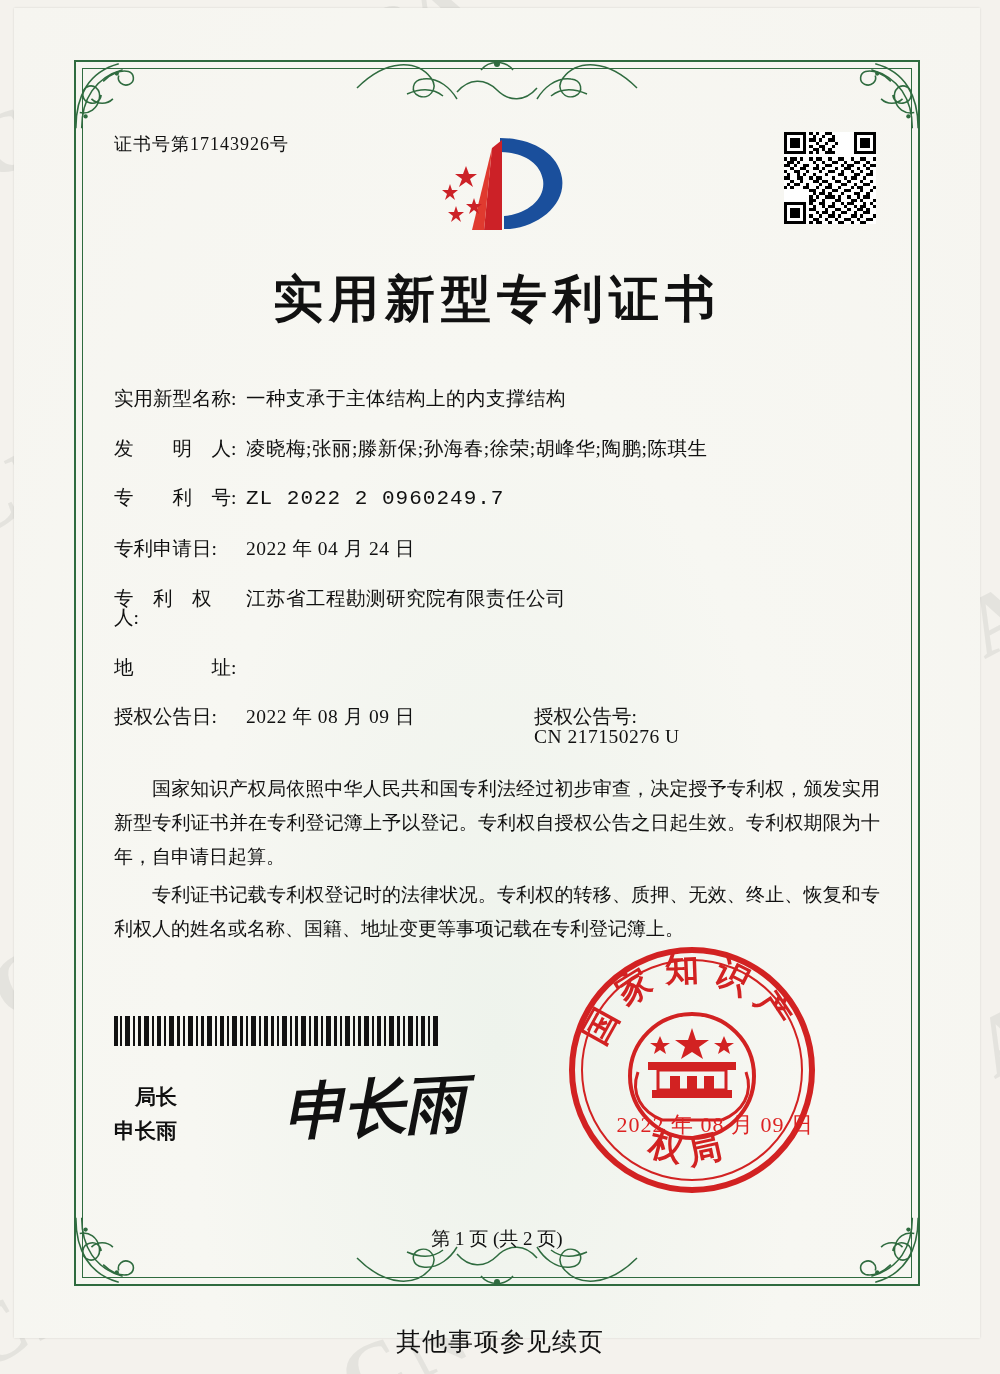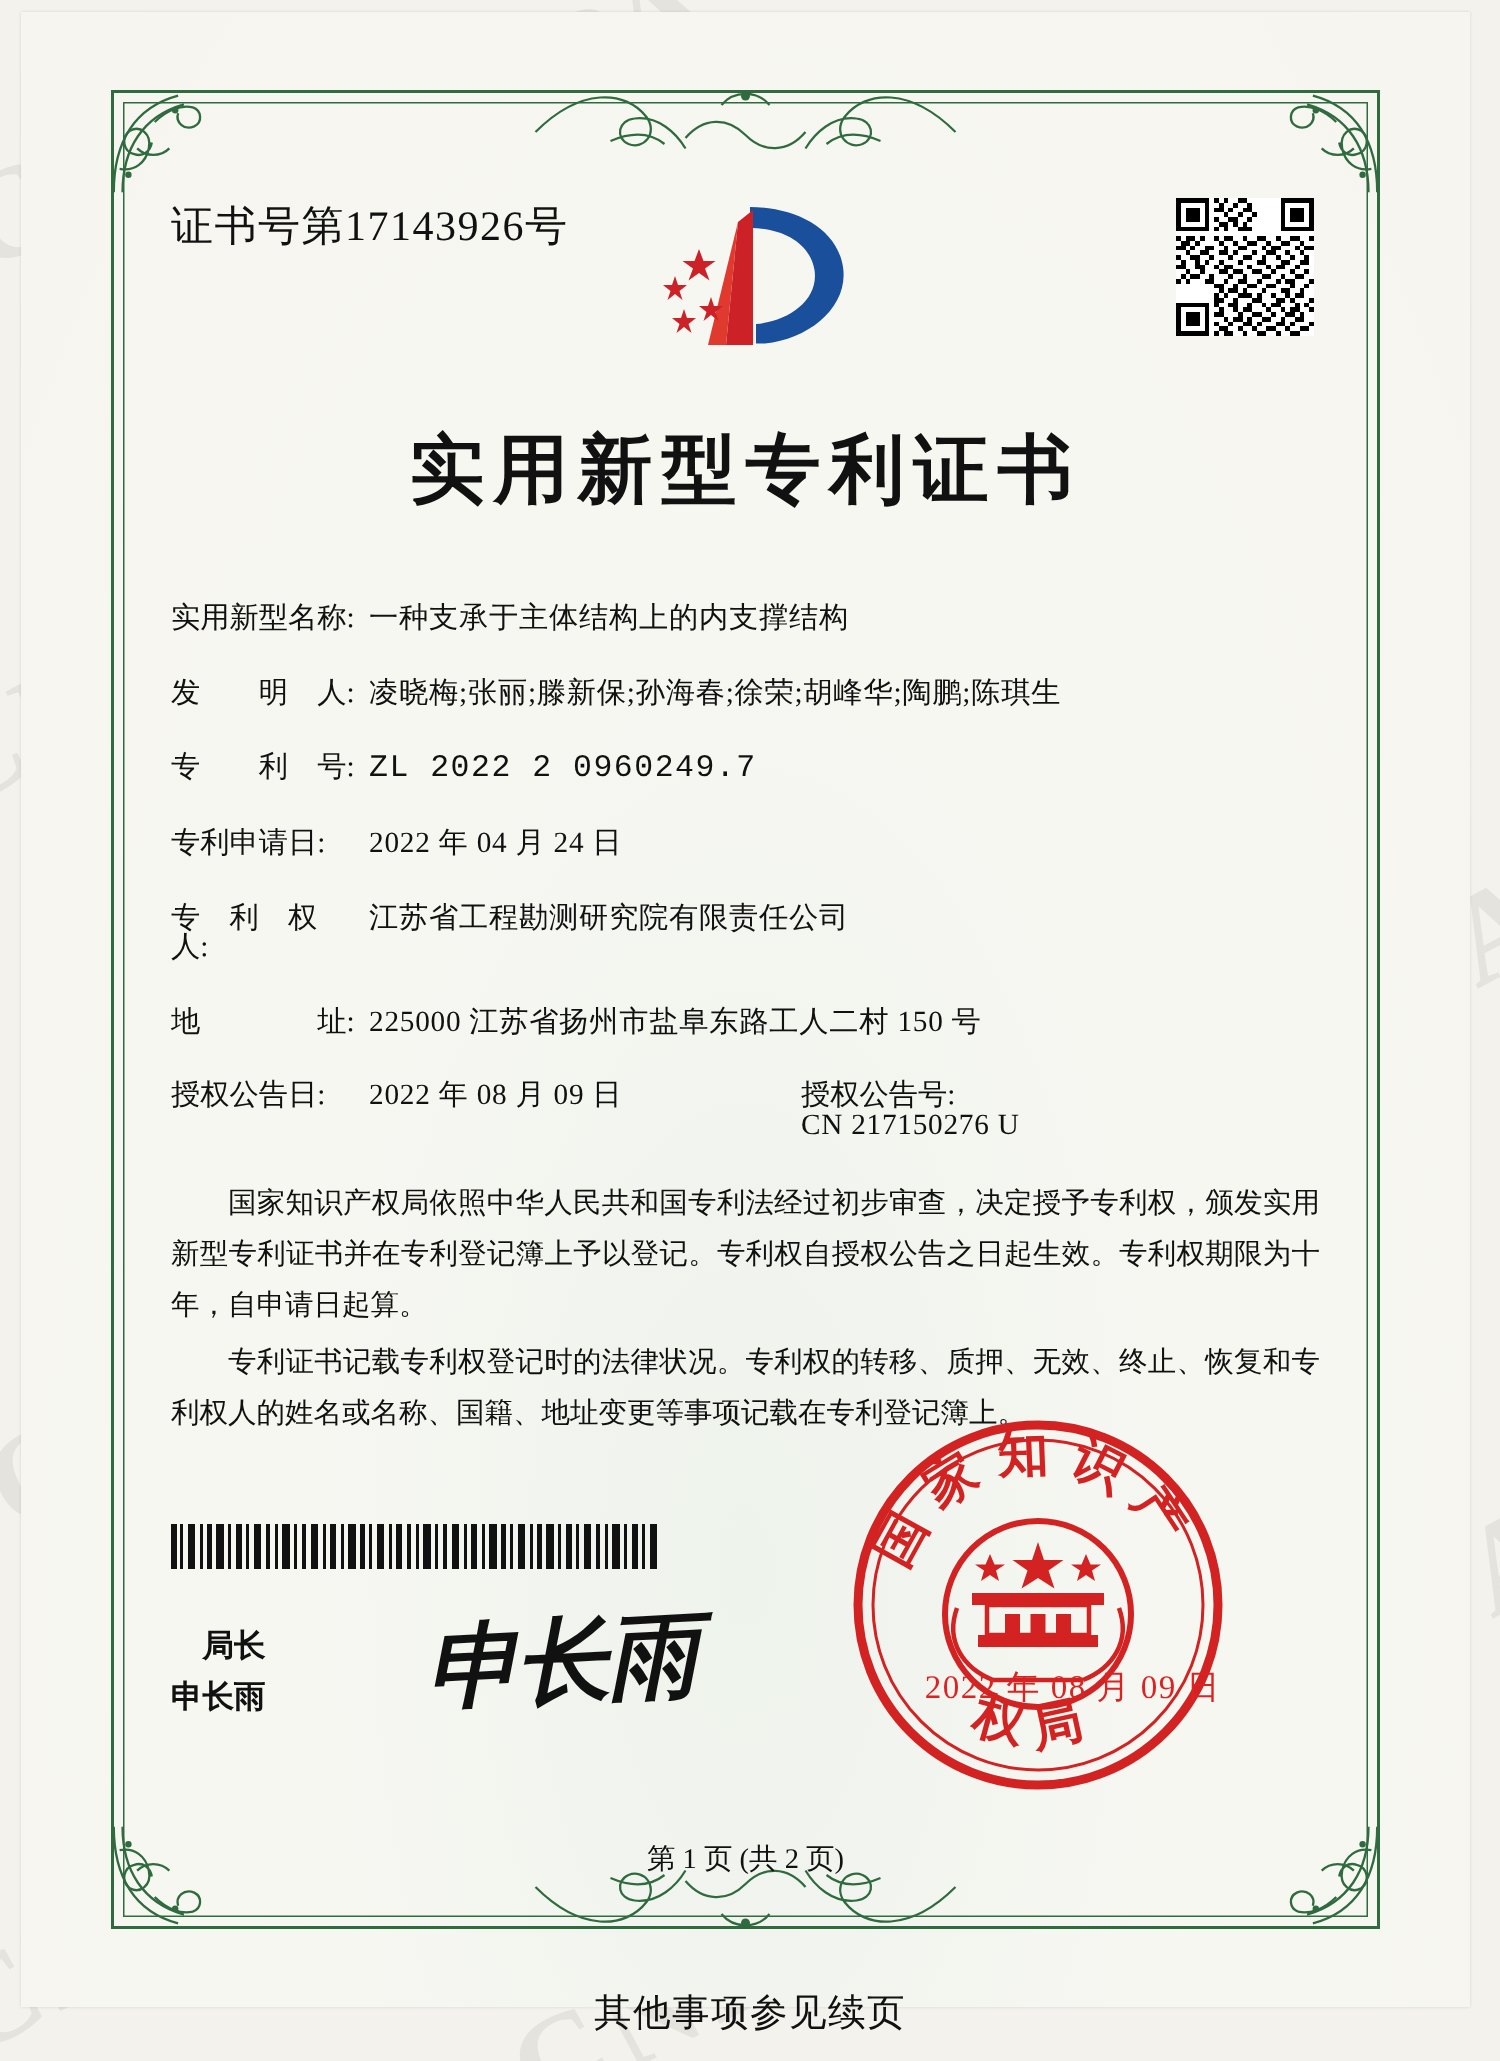--- a/index.html
+++ b/index.html
@@ -42,21 +42,21 @@
   .c-tr{right:56px;top:48px;transform:scaleX(-1);}
   .c-bl{left:56px;bottom:48px;transform:scaleY(-1);}
   .c-br{right:56px;bottom:48px;transform:scale(-1,-1);}
   .top-flourish{position:absolute;left:50%;top:40px;transform:translateX(-50%);width:300px;height:54px;color:#2f6b3f;}
   .bottom-flourish{position:absolute;left:50%;bottom:40px;transform:translateX(-50%) scaleY(-1);width:300px;height:54px;color:#2f6b3f;}
   .top-flourish svg,.bottom-flourish svg{width:100%;height:100%;display:block;}
 
   
   .content{position:absolute;left:100px;top:100px;right:100px;bottom:80px;}
   .cert-no{
-    font-size:28px;color:#111;letter-spacing:1px;margin-top:24px;
+    font-size:18px;color:#111;letter-spacing:1px;margin-top:24px;
     font-family:"Liberation Serif",serif;
   }
   .qr{
     position:absolute;right:4px;top:24px;width:92px;height:92px;
     background:#fff;
   }
   .qr svg{display:block;}
   .logo{
     position:absolute;left:50%;top:22px;transform:translateX(-50%);
     width:150px;height:110px;
@@ -440,21 +440,20 @@
         <div class="value">2022 年 04 月 24 日</div>
       </div>
 
       <div class="row">
         <div class="label">专　利　权　人:</div>
         <div class="value">江苏省工程勘测研究院有限责任公司</div>
       </div>
 
       <div class="row">
         <div class="label">地　　　　址:</div>
-        <div class="value">225000 江苏省扬州市盐阜东路工人二村 150 号</div>
       </div>
 
       <div class="row-2col">
         <div class="col-a">
           <div class="label">授权公告日:</div>
           <div class="value">2022 年 08 月 09 日</div>
         </div>
         <div class="col-b">
           <div class="label">授权公告号:</div>
           <div class="value">CN 217150276 U</div>

